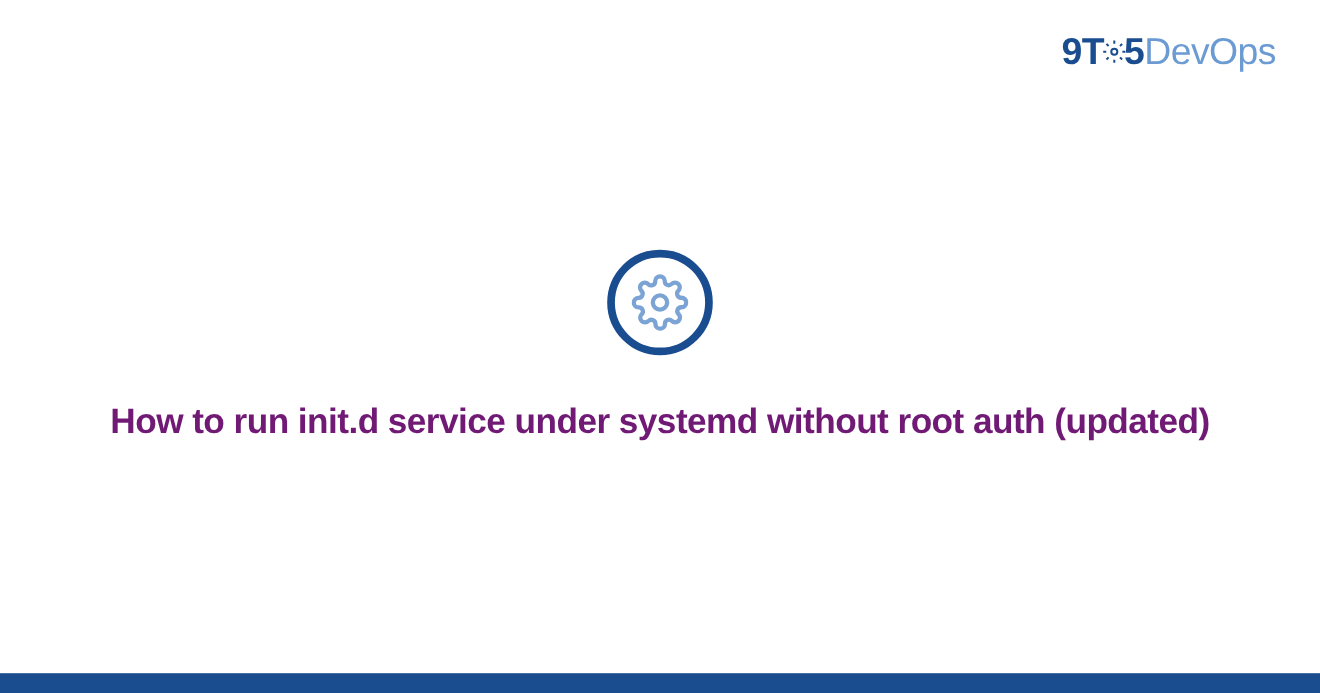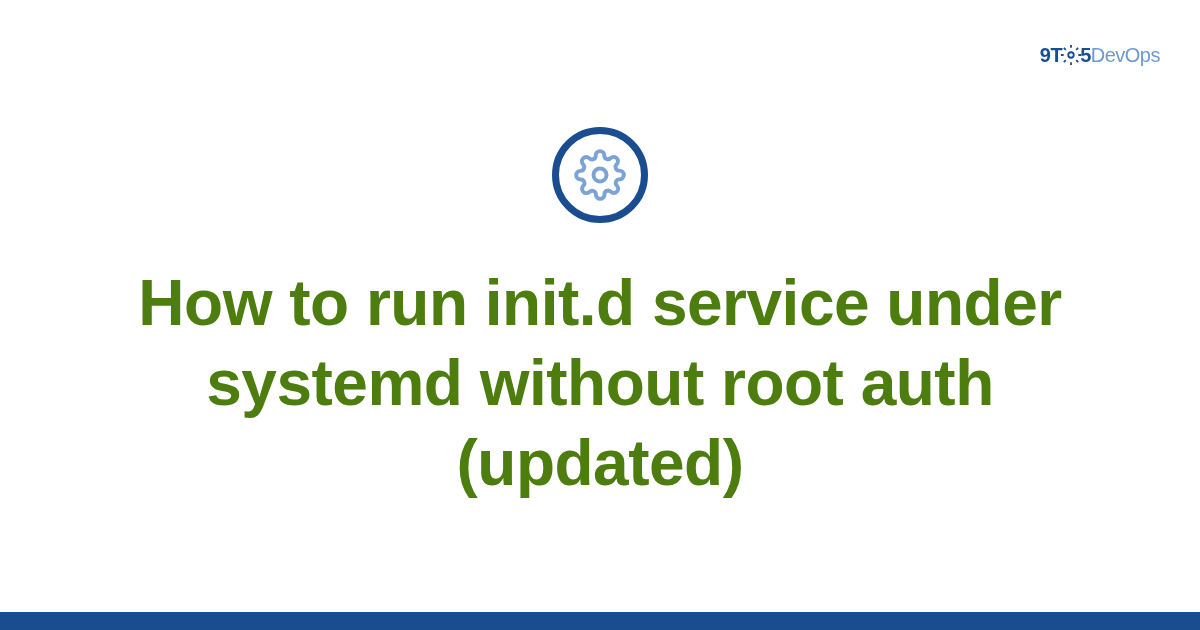--- a/index.html
+++ b/index.html
@@ -10,23 +10,23 @@
     body {
       width: 1200px;
       height: 630px;
       background: #ffffff;
       font-family: -apple-system, BlinkMacSystemFont, "Segoe UI", Helvetica, Arial, sans-serif;
       position: relative;
       overflow: hidden;
     }
     .logo {
       position: absolute;
-      top: 44px;
+      top: 28px;
       right: 40px;
-      font-size: 20px;
+      font-size: 34px;
       font-weight: 500;
       letter-spacing: -0.5px;
     }
     .logo-9t {
       color: #1a4d8f;
       font-weight: 600;
     }
     .logo-gear {
       display: inline-flex;
       vertical-align: middle;
@@ -55,23 +55,23 @@
       width: 96px;
       height: 96px;
       border: 7px solid #1a4d8f;
       border-radius: 50%;
       margin: 0 auto 40px auto;
       display: flex;
       align-items: center;
       justify-content: center;
     }
     .title {
-      font-size: 64px;
+      font-size: 32px;
       font-weight: 700;
-      color: #4d7c0f;
+      color: #701a75;
       line-height: 1.25;
       letter-spacing: -0.5px;
     }
     .bottom-bar {
       position: absolute;
       bottom: 0;
       left: 0;
       right: 0;
       height: 18px;
       background: #1a4d8f;

